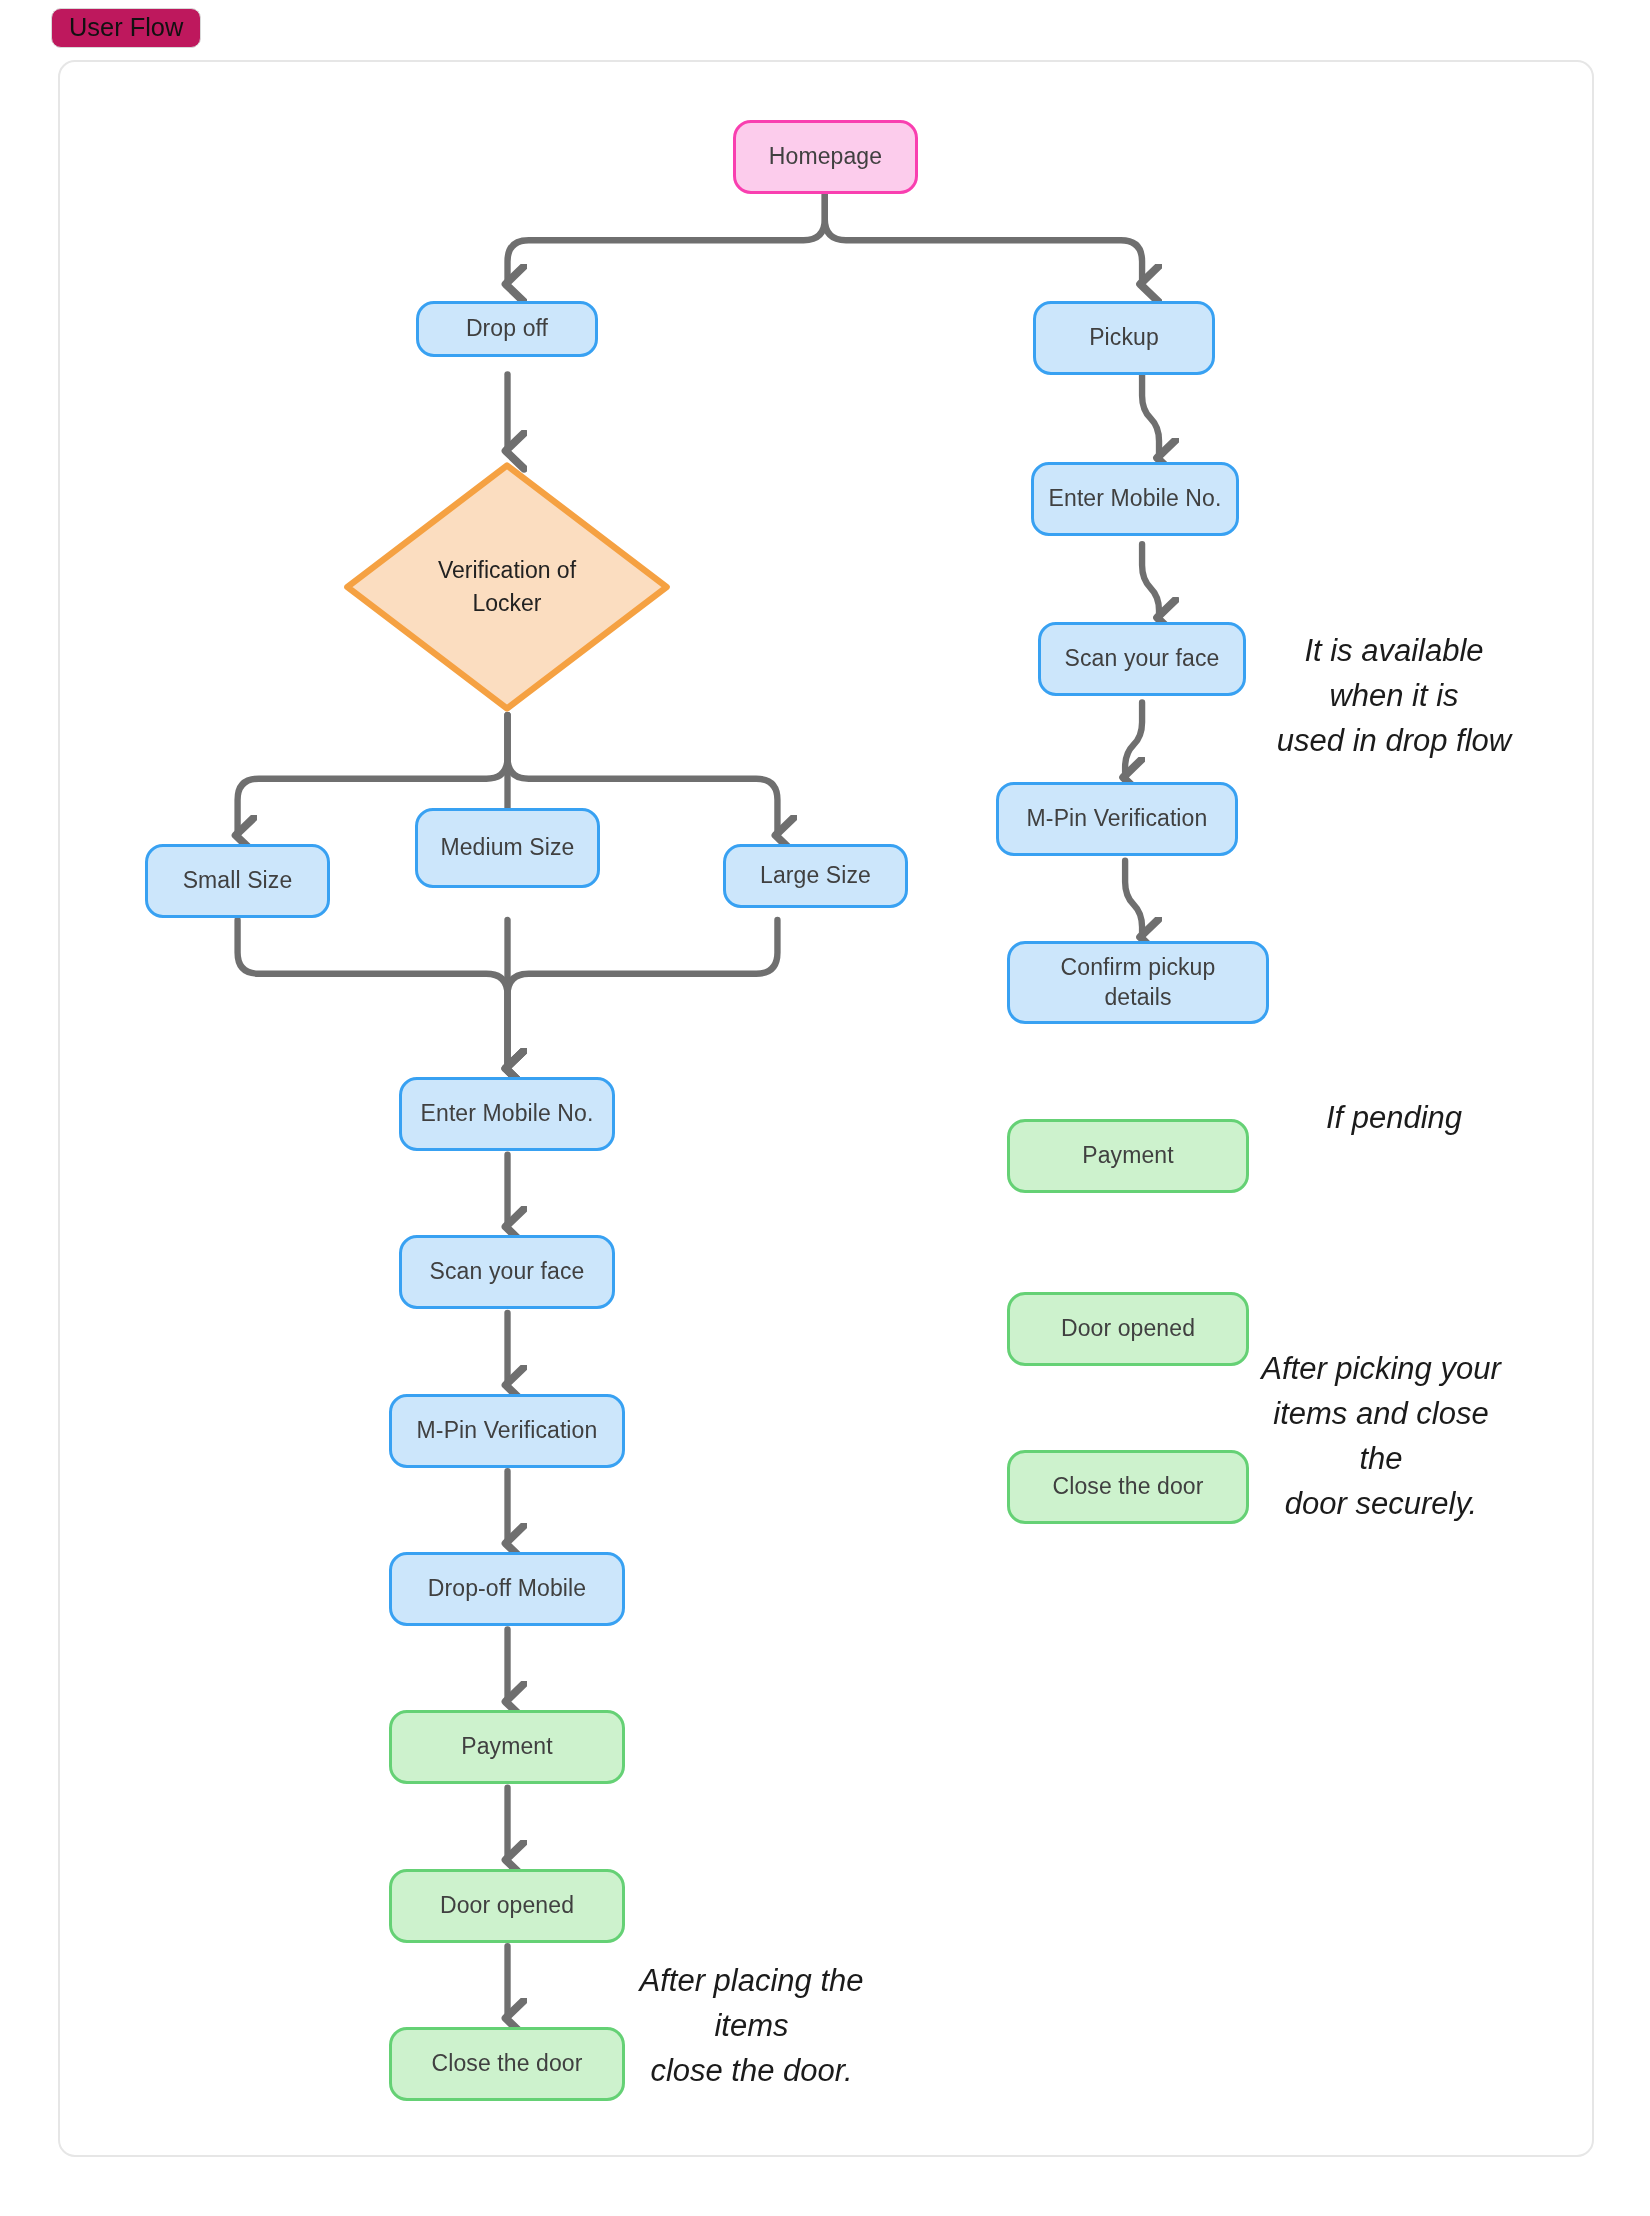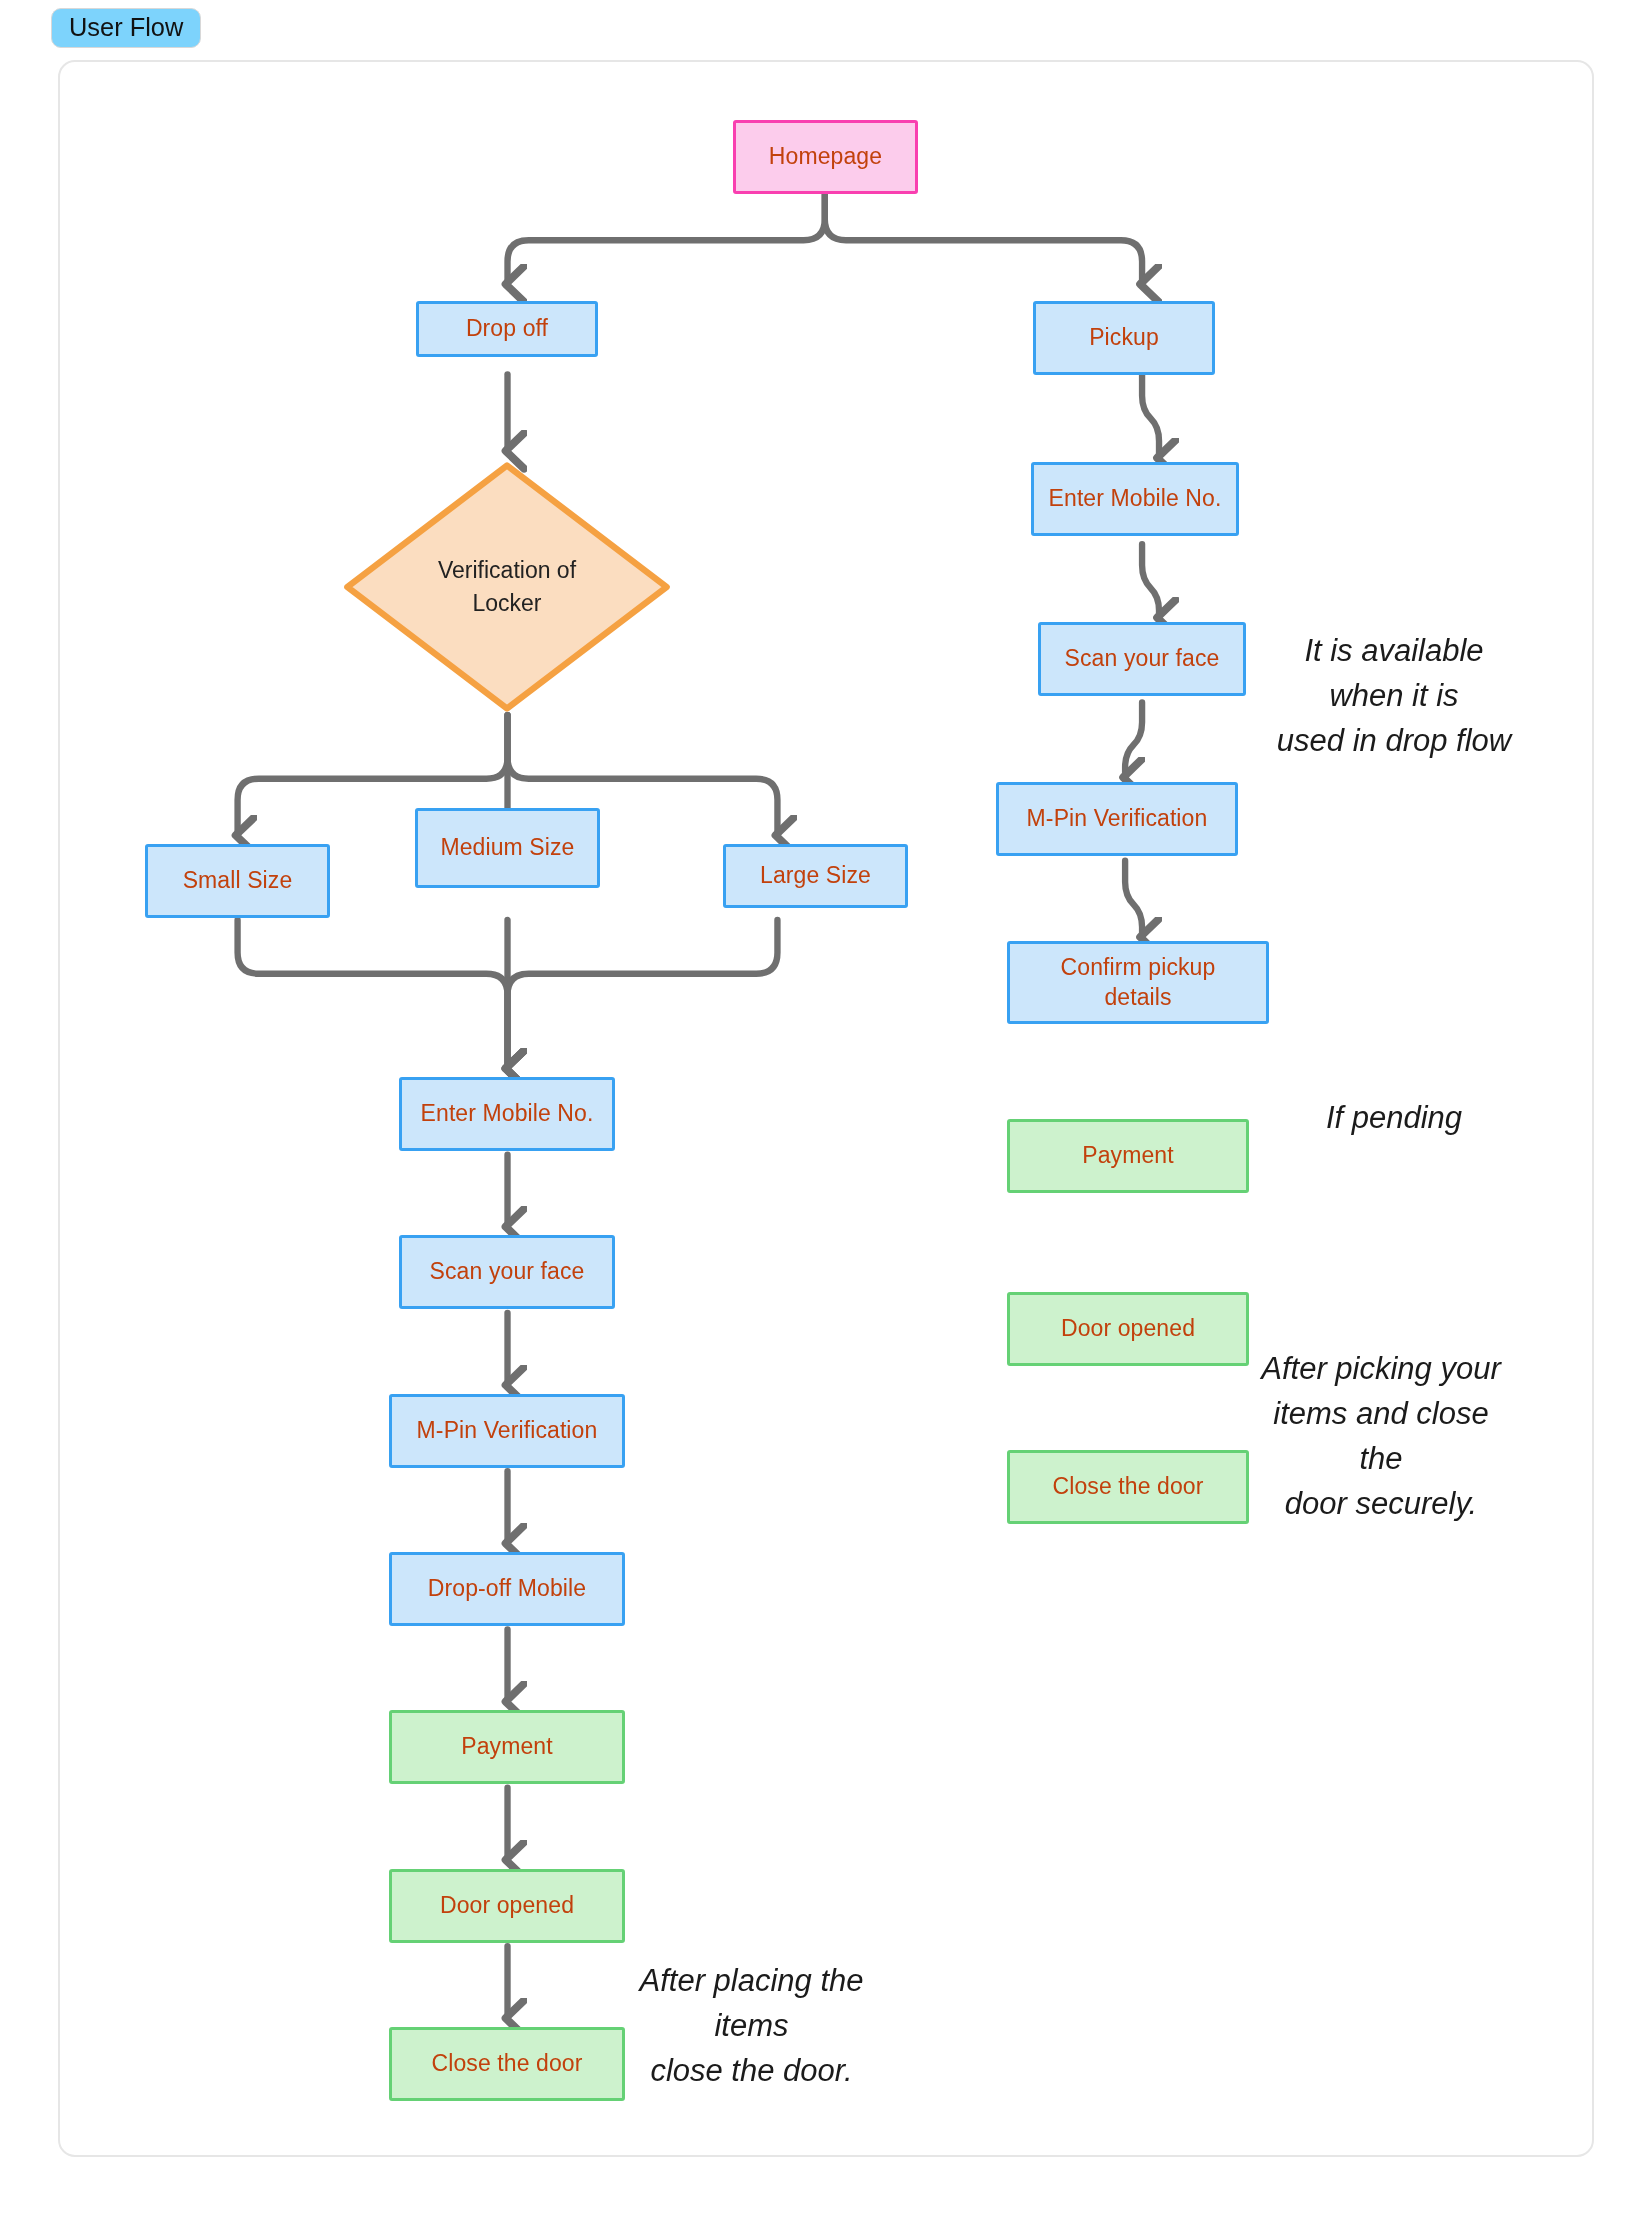--- a/index.html
+++ b/index.html
@@ -18,21 +18,21 @@
   
   #flow-title-badge {
     position: absolute;
     left: 51px;
     top: 7.8px;
     height: 40px;
     padding: 0 17px;
     display: flex;
     align-items: center;
     justify-content: center;
-    background: #7dd3fc;
+    background: #be185d;
     border: 1.4px solid #d8d8d8;
     border-radius: 10px;
     font-size: 25.4px;
     color: #111111;
     box-sizing: border-box;
   }
 
   
   #flow-canvas {
     position: absolute;
@@ -57,26 +57,26 @@
   }
 
   
   .node {
     position: absolute;
     box-sizing: border-box;
     display: flex;
     align-items: center;
     justify-content: center;
     text-align: center;
-    border-radius: 3px;
+    border-radius: 18px;
     border-width: 3.5px;
     border-style: solid;
     font-size: 23px;
     line-height: 1.28;
-    color: #c2410c;
+    color: #404040;
     letter-spacing: 0.1px;
     padding: 0 7px;
   }
   .node.pink  { background: #FCCCEC; border-color: #F93FB0; }
   .node.blue  { background: #CCE6FB; border-color: #38A1F2; }
   .node.green { background: #CDF2CD; border-color: #65D175; }
 
   
   .decision-wrap {
     position: absolute;

